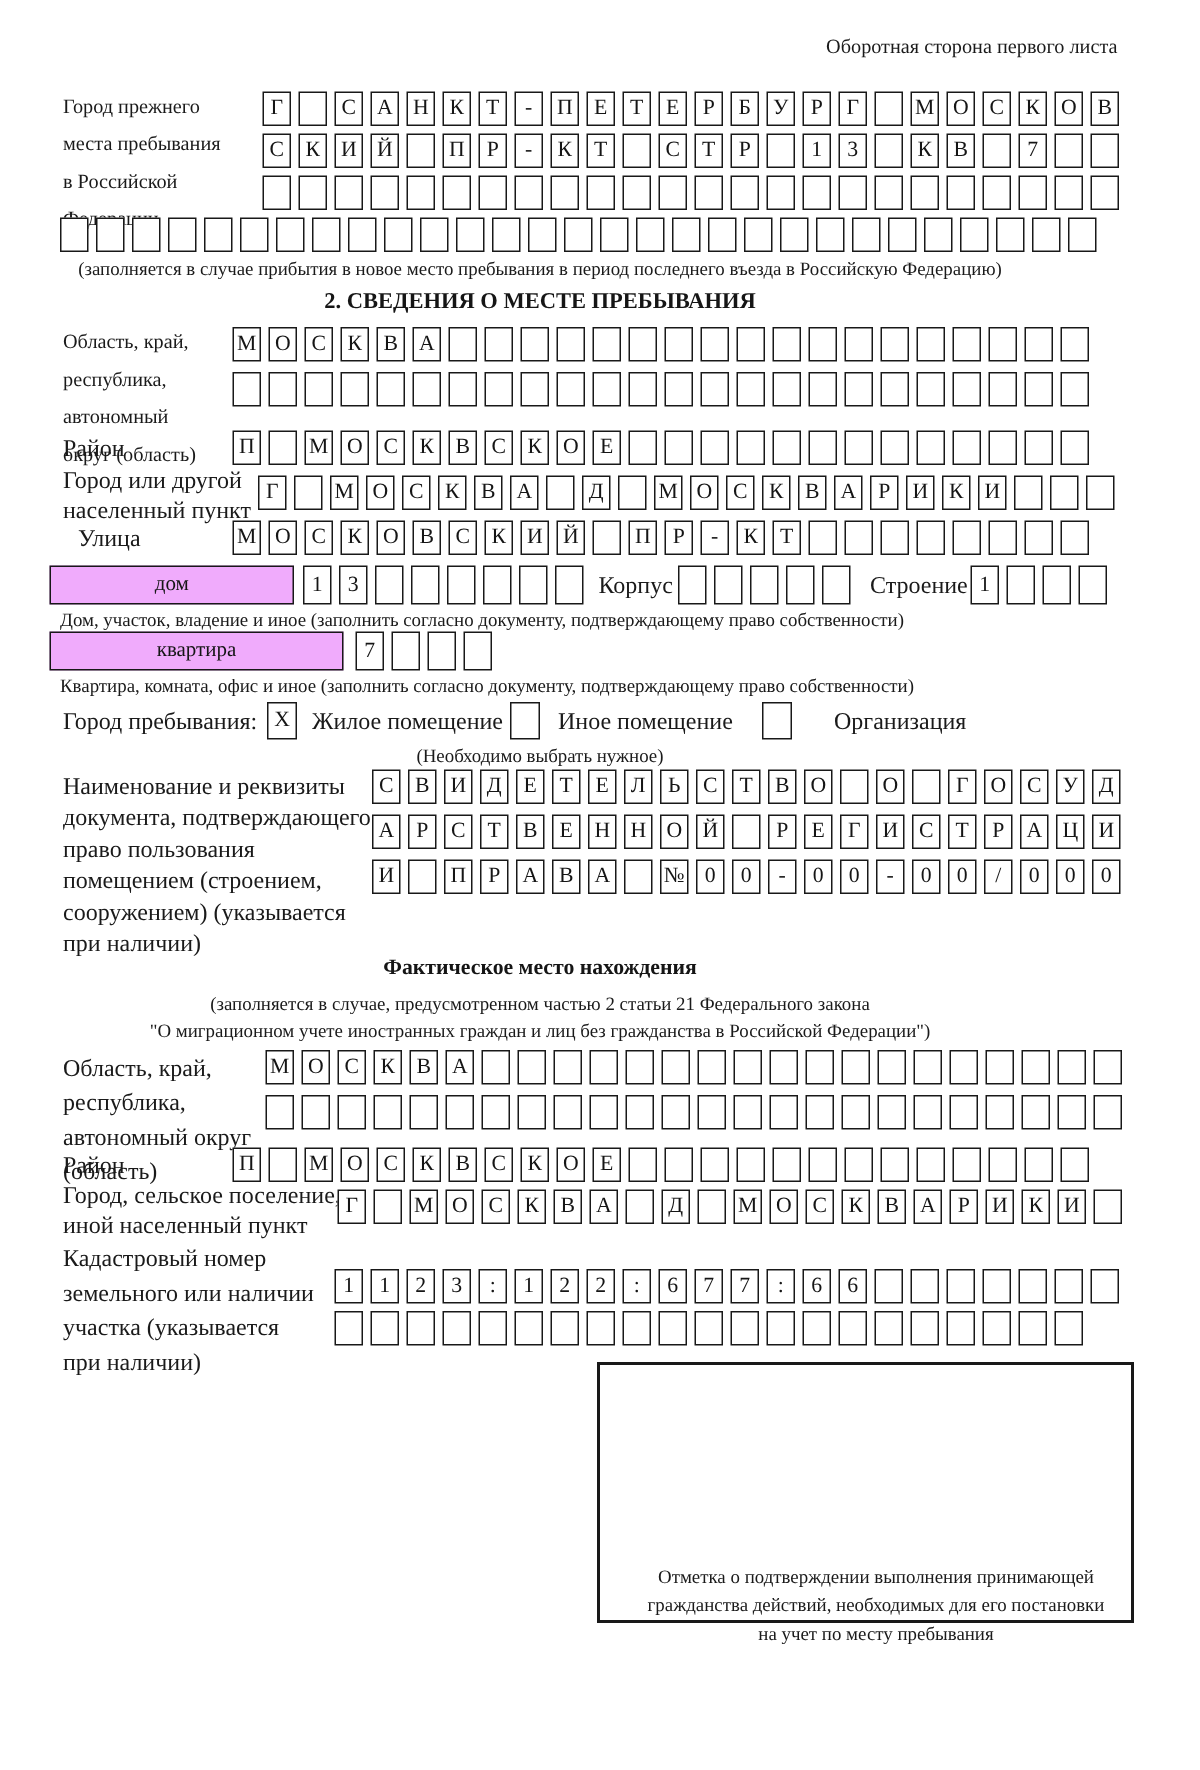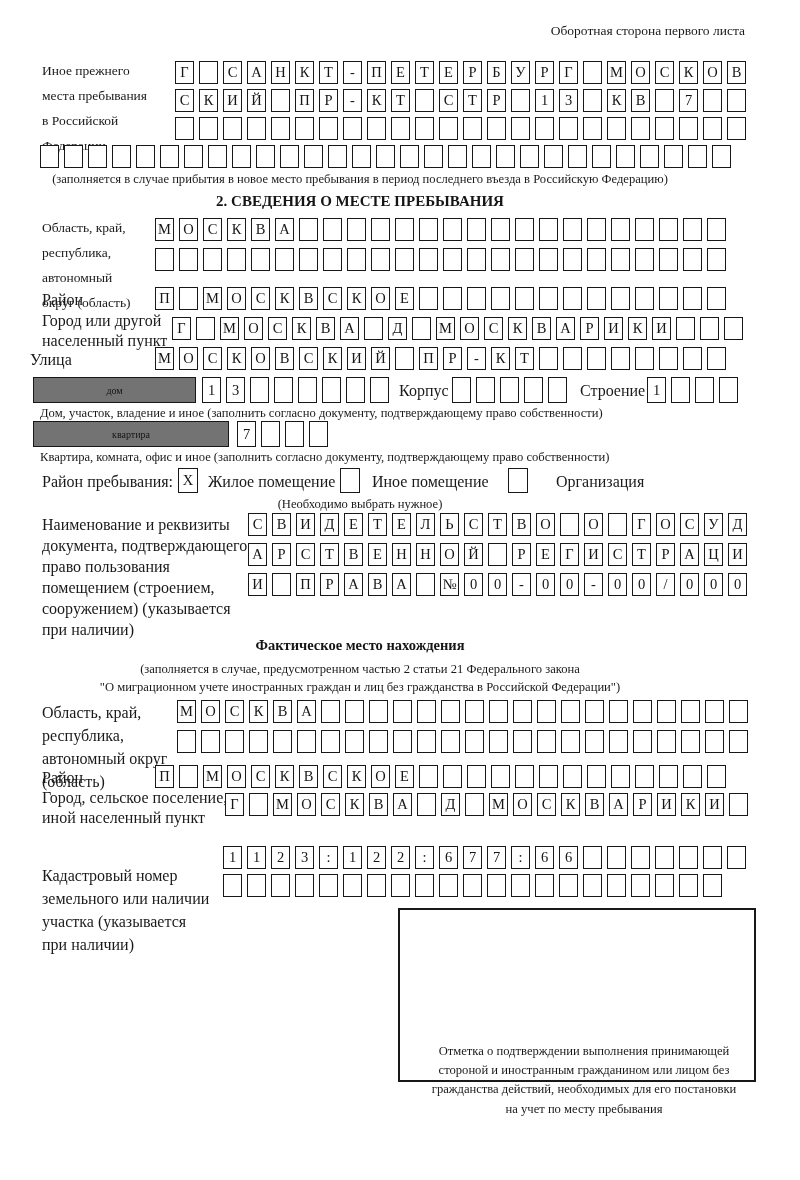--- a/index.html
+++ b/index.html
@@ -8,35 +8,35 @@
        font-family:"Liberation Serif",serif;overflow:hidden}
   .abs{position:absolute}
   .lbl{font-size:13.5px;line-height:25px;color:#1a1a1a}
   .lbl-tight{font-size:16px;line-height:19.5px;color:#1a1a1a}
   .boxrow{display:flex;gap:5px}
   .cell{flex:0 0 19px;width:19px;height:23px;border:1.8px solid #181818;
         display:flex;align-items:center;justify-content:center;
         font-size:14.5px;background:#fff}
   .tall .cell{height:26px}
   .widebox{border:1.8px solid #181818;display:flex;align-items:center;
-        justify-content:center;font-size:10px;background:#737373}
+        justify-content:center;font-size:14px;background:#f0abfc}
   .checkbox{width:20px;height:25px;border:1.8px solid #181818;background:#fff;
         display:flex;align-items:center;justify-content:center;font-size:14.5px}
   .caption{font-size:12.6px;color:#1a1a1a}
   .center{left:0;width:720px;text-align:center}
   .title{font-weight:bold;font-size:15px}
   .stamp{border:2px solid #181818;background:#fff}
 </style>
 </head>
 <body>
 
 <div class="abs lbl" style="top:18px;right:55px">Оборотная сторона первого листа</div>
 
 <div class="abs lbl" style="left:42px;top:58px">
-  <div>Иное прежнего</div>
+  <div>Город прежнего</div>
   <div>места пребывания</div>
   <div>в Российской</div>
   <div>Федерации</div>
 </div>
 <div class="abs boxrow" style="left:175px;top:61px">
     <div class="cell">Г</div>
     <div class="cell"></div>
     <div class="cell">С</div>
     <div class="cell">А</div>
     <div class="cell">Н</div>
@@ -258,21 +258,21 @@
     <div class="cell">А</div>
     <div class="cell">Р</div>
     <div class="cell">И</div>
     <div class="cell">К</div>
     <div class="cell">И</div>
     <div class="cell"></div>
     <div class="cell"></div>
     <div class="cell"></div>
   </div>
 
-<div class="abs lbl-tight" style="left:30px;top:350px">Улица</div>
+<div class="abs lbl-tight" style="left:52px;top:350px">Улица</div>
 <div class="abs boxrow" style="left:155px;top:347px">
     <div class="cell">М</div>
     <div class="cell">О</div>
     <div class="cell">С</div>
     <div class="cell">К</div>
     <div class="cell">О</div>
     <div class="cell">В</div>
     <div class="cell">С</div>
     <div class="cell">К</div>
     <div class="cell">И</div>
@@ -323,21 +323,21 @@
 
 <div class="abs widebox" style="left:33px;top:421px;width:196px;height:26px">квартира</div>
 <div class="abs boxrow tall" style="left:237px;top:421px">
     <div class="cell">7</div>
     <div class="cell"></div>
     <div class="cell"></div>
     <div class="cell"></div>
   </div>
 <div class="abs caption" style="left:40px;top:450px">Квартира, комната, офис и иное (заполнить согласно документу, подтверждающему право собственности)</div>
 
-<div class="abs lbl-tight" style="left:42px;top:472px">Район пребывания:</div>
+<div class="abs lbl-tight" style="left:42px;top:472px">Город пребывания:</div>
 <div class="abs checkbox" style="left:178px;top:468px">X</div>
 <div class="abs lbl-tight" style="left:208px;top:472px">Жилое помещение</div>
 <div class="abs checkbox" style="left:340px;top:468px"></div>
 <div class="abs lbl-tight" style="left:372px;top:472px">Иное помещение</div>
 <div class="abs checkbox" style="left:508px;top:468px"></div>
 <div class="abs lbl-tight" style="left:556px;top:472px">Организация</div>
 <div class="abs caption" style="left:160px;top:497px;width:400px;text-align:center">(Необходимо выбрать нужное)</div>
 
 <div class="abs lbl-tight" style="left:42px;top:514px;line-height:21px">
   <div>Наименование и реквизиты</div>
@@ -530,21 +530,21 @@
     <div class="cell">К</div>
     <div class="cell">В</div>
     <div class="cell">А</div>
     <div class="cell">Р</div>
     <div class="cell">И</div>
     <div class="cell">К</div>
     <div class="cell">И</div>
     <div class="cell"></div>
   </div>
 
-<div class="abs lbl-tight" style="left:42px;top:864px;line-height:23px">
+<div class="abs lbl-tight" style="left:42px;top:828px;line-height:23px">
   <div>Кадастровый номер</div>
   <div>земельного или наличии</div>
   <div>участка (указывается</div>
   <div>при наличии)</div>
 </div>
 <div class="abs boxrow" style="left:223px;top:846px">
     <div class="cell">1</div>
     <div class="cell">1</div>
     <div class="cell">2</div>
     <div class="cell">3</div>
@@ -587,16 +587,15 @@
     <div class="cell"></div>
     <div class="cell"></div>
     <div class="cell"></div>
     <div class="cell"></div>
     <div class="cell"></div>
   </div>
 
 <div class="abs stamp" style="left:398px;top:908px;width:358px;height:174px"></div>
 <div class="abs caption" style="left:400px;top:1042px;width:368px;text-align:center;line-height:19.2px">
   <div>Отметка о подтверждении выполнения принимающей</div>
-  <div>стороной и иностранным гражданином или лицом без</div>
   <div>гражданства действий, необходимых для его постановки</div>
   <div>на учет по месту пребывания</div>
 </div>
 
 </body></html>

